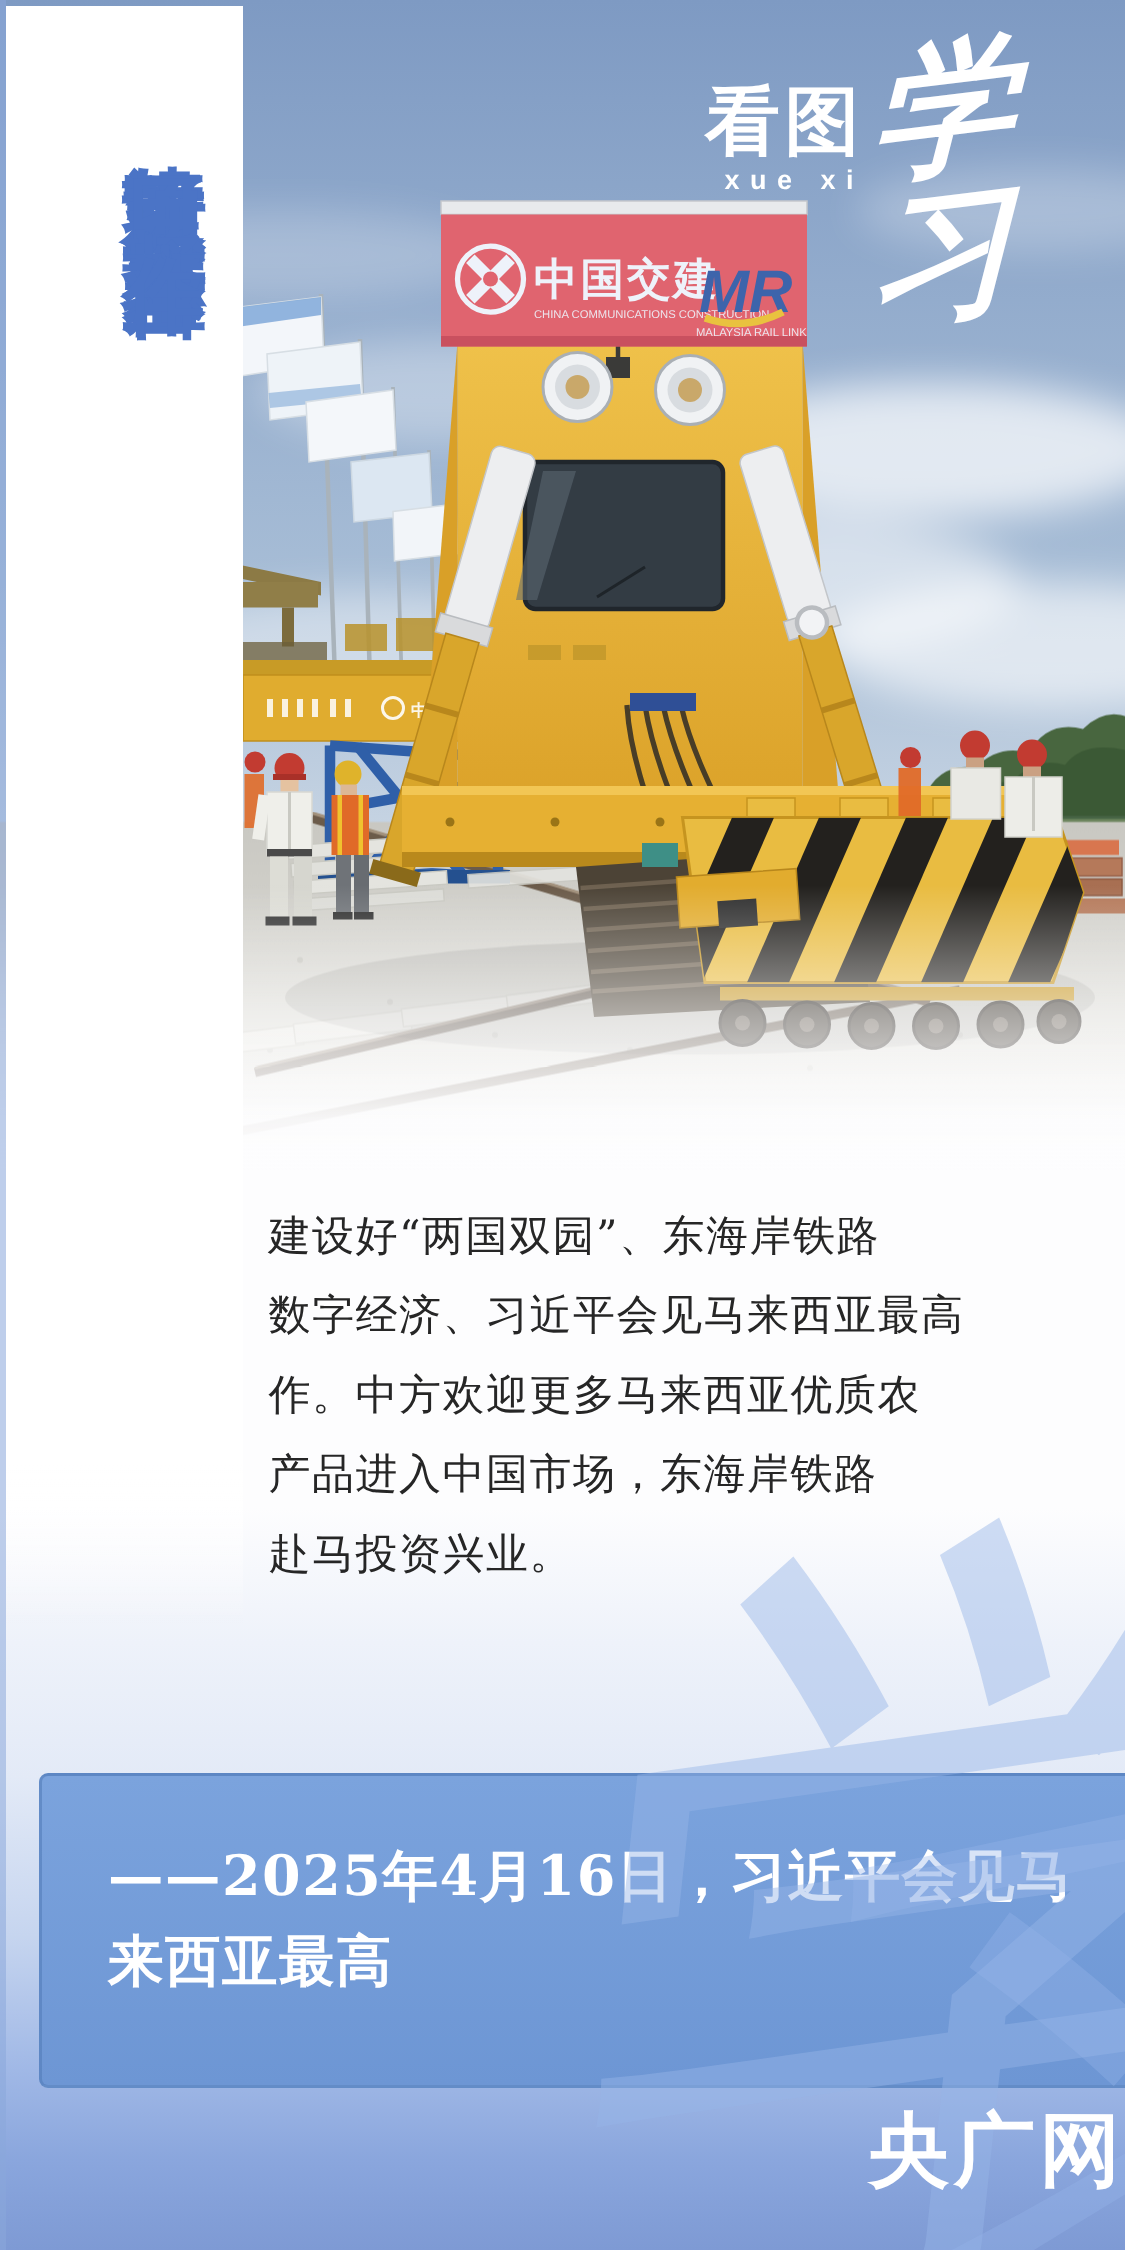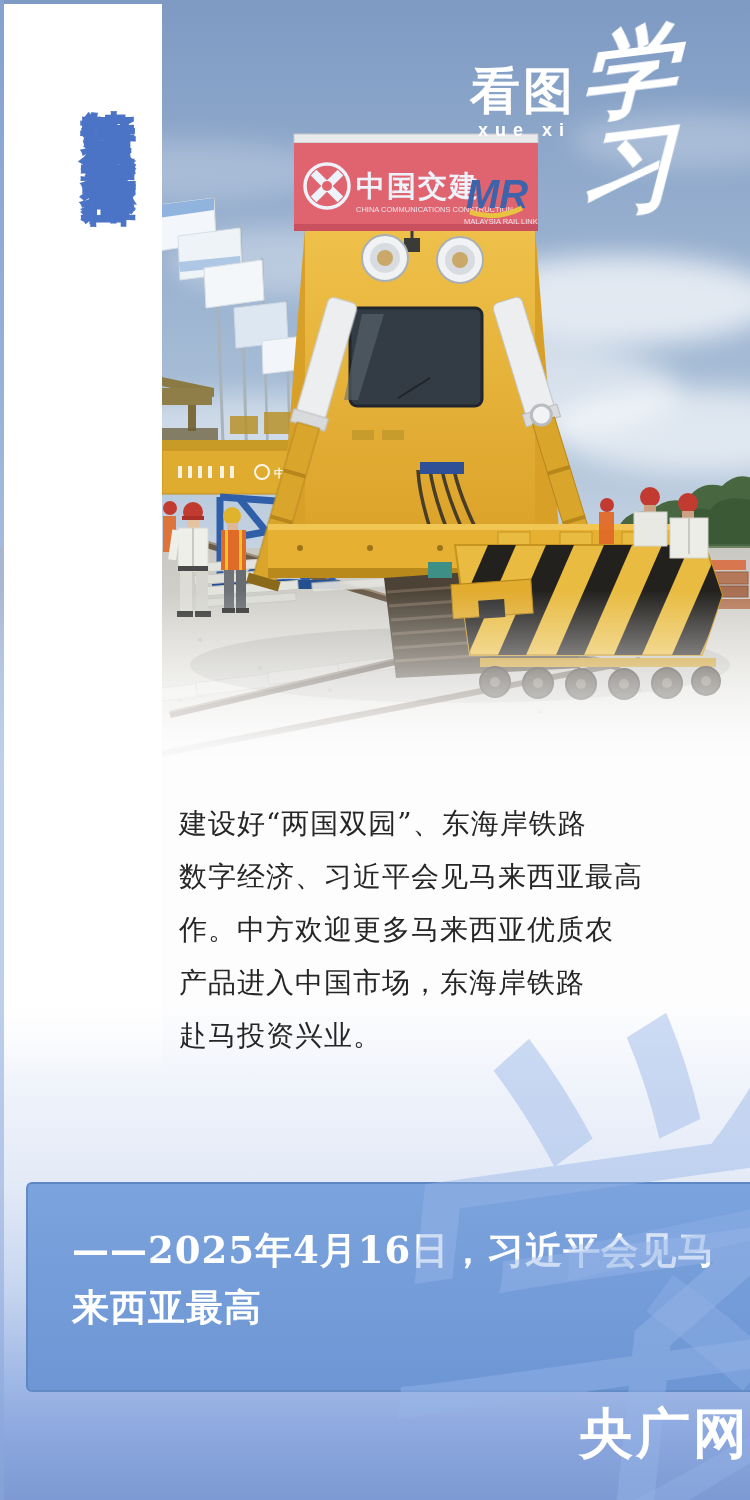--- a/index.html
+++ b/index.html
@@ -18,21 +18,21 @@
   .photo { position:absolute; left:0; top:0; z-index:1; }
 
   .left-panel { position:absolute; left:4px; top:4px; width:158px; height:1080px; z-index:10;
     background:linear-gradient(180deg,#ffffff 0%,#ffffff 90%,rgba(255,255,255,0) 100%); }
   .vtitle { position:absolute; top:60px; left:76px;
     writing-mode:vertical-rl; text-orientation:upright;
     font-family:"DejaVu Serif","Liberation Serif",serif; font-weight:700;
     font-size:56px; letter-spacing:2px; line-height:1.06; color:#4b74c6; }
   .vtitle .seg2 { margin-top:30px; }
 
-  .brand { position:absolute; left:470px; top:66px; z-index:6; color:#ffffff; }
+  .brand { position:absolute; left:470px; top:56px; z-index:6; color:#ffffff;text-align:right; }
   .brand-cn { font-size:50px; font-weight:900; letter-spacing:3px; line-height:1; }
   .brand-py { font-size:18px; font-weight:700; letter-spacing:7px; margin:4px 0 0 8px; }
   .brand-script { position:absolute; left:580px; top:20px; z-index:6; color:#ffffff;
     font-family:"DejaVu Serif",serif; font-style:italic; font-weight:600;
     font-size:96px; line-height:1; letter-spacing:-10px;
     transform:rotate(-7deg) skewX(-8deg); }
 
   .para { position:absolute; left:179px; top:797px; z-index:5;
     font-family:"DejaVu Serif","Liberation Serif",serif;
     font-size:28px; color:#262626; letter-spacing:1px; }

